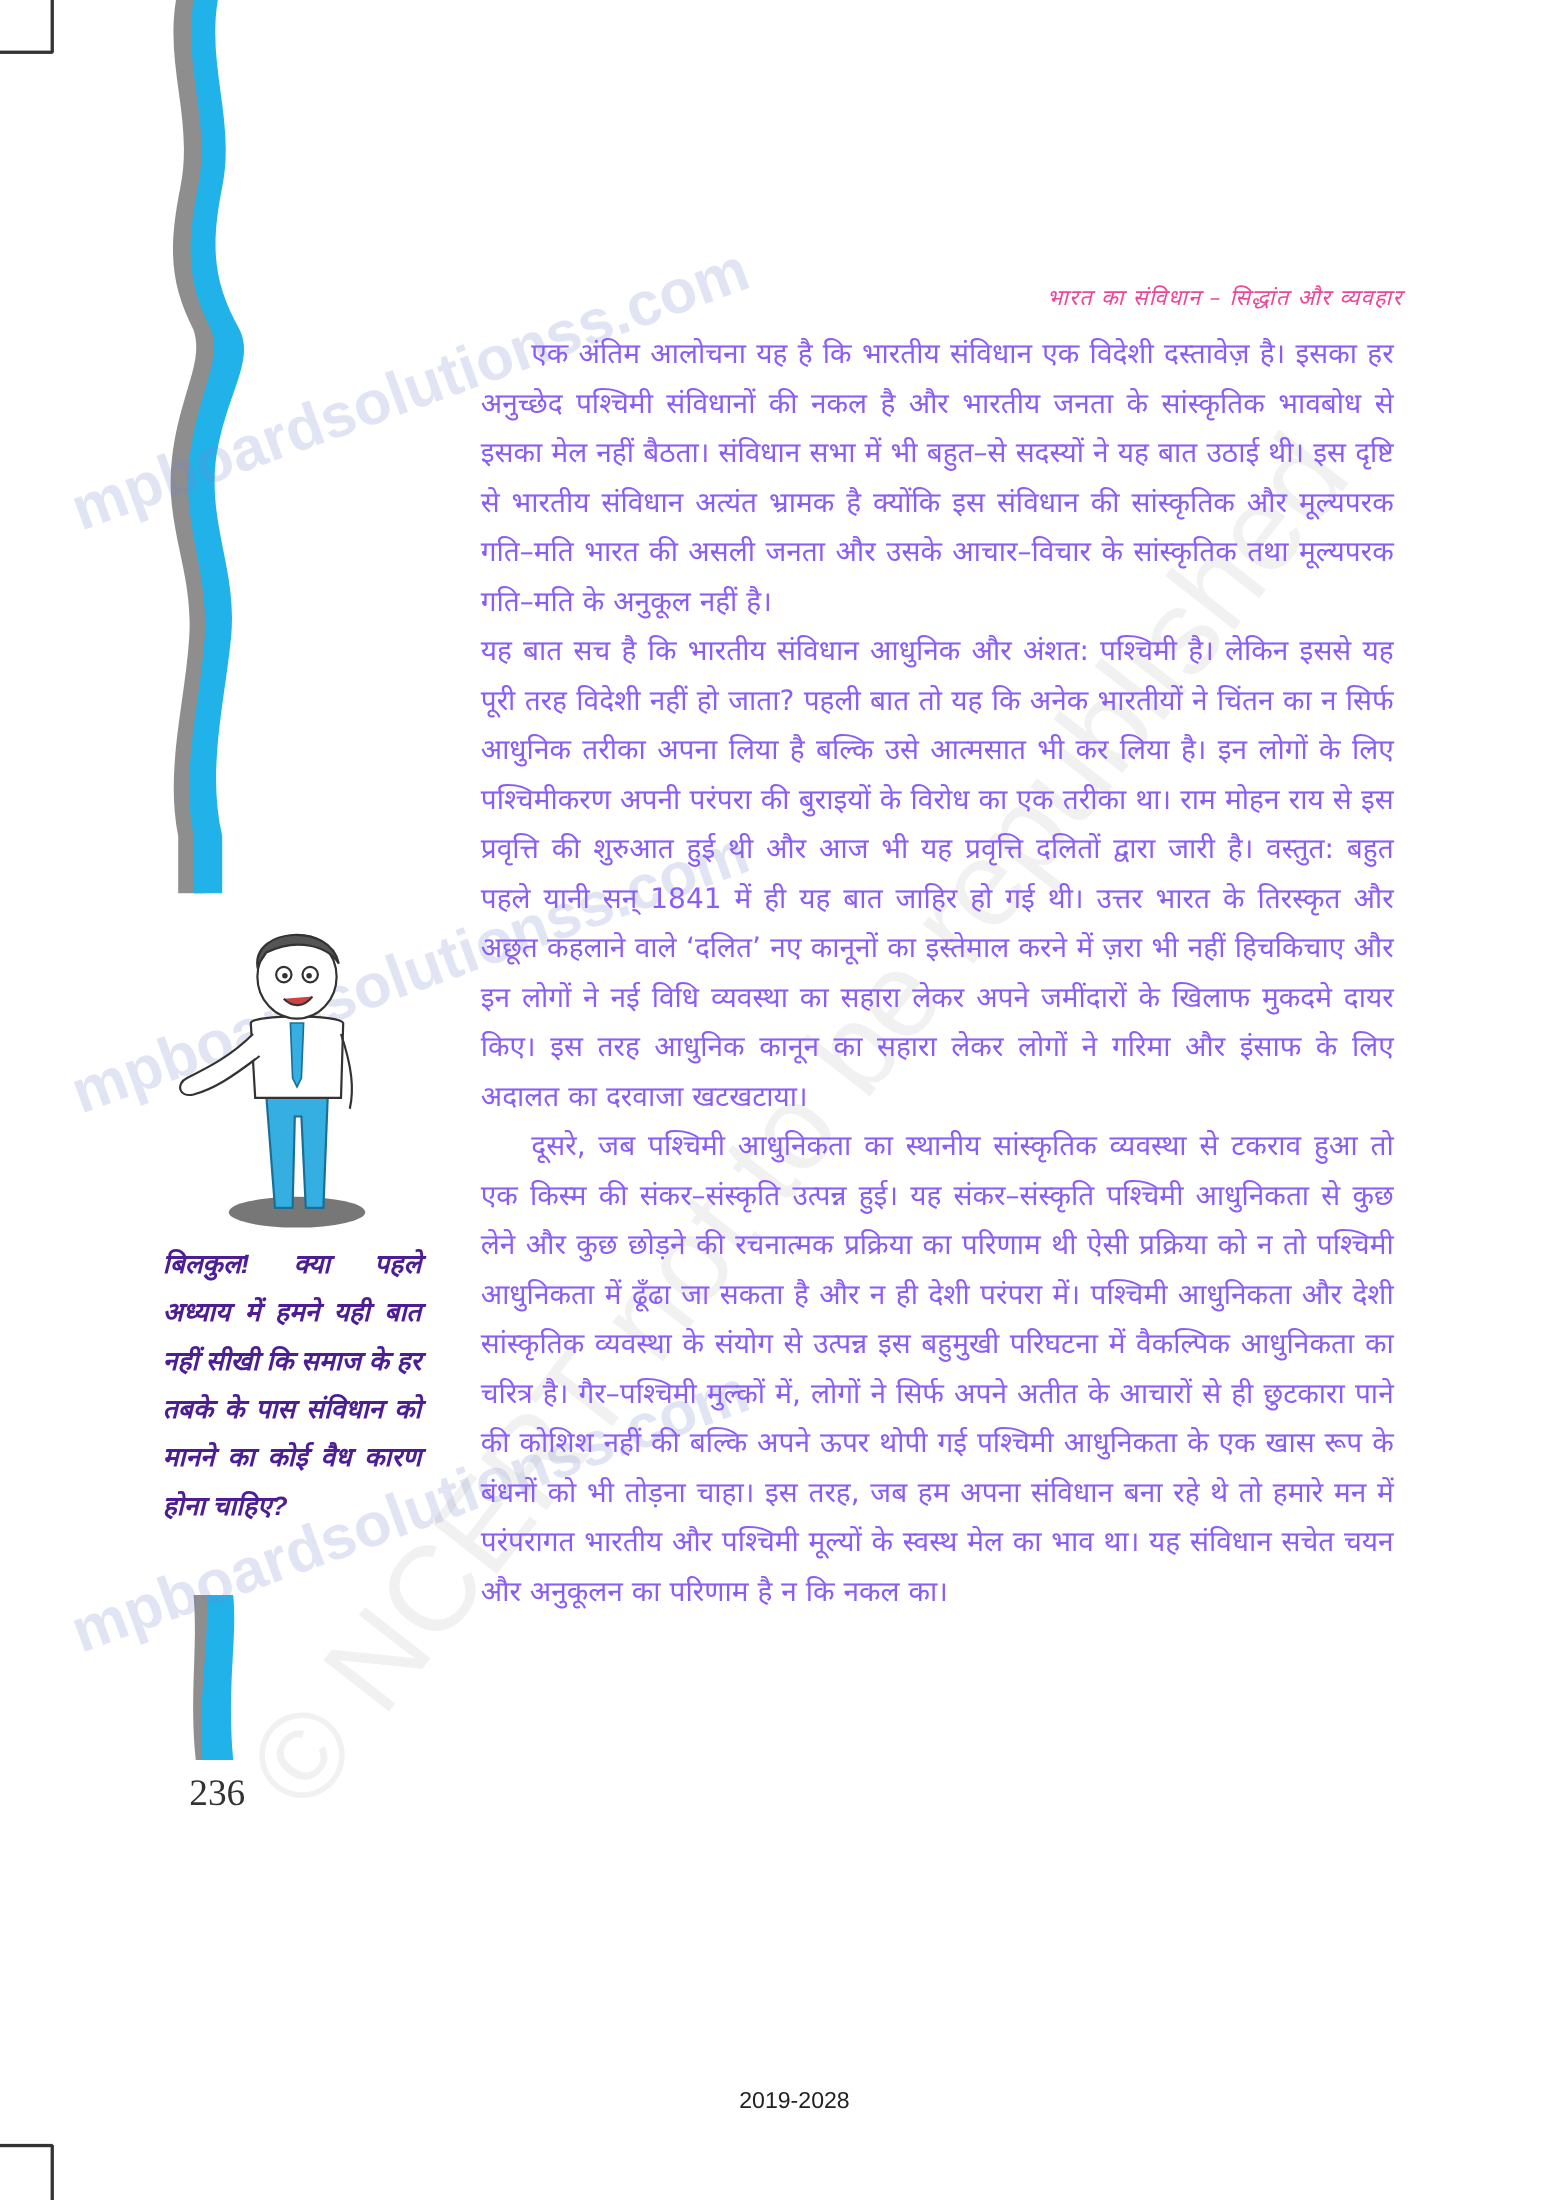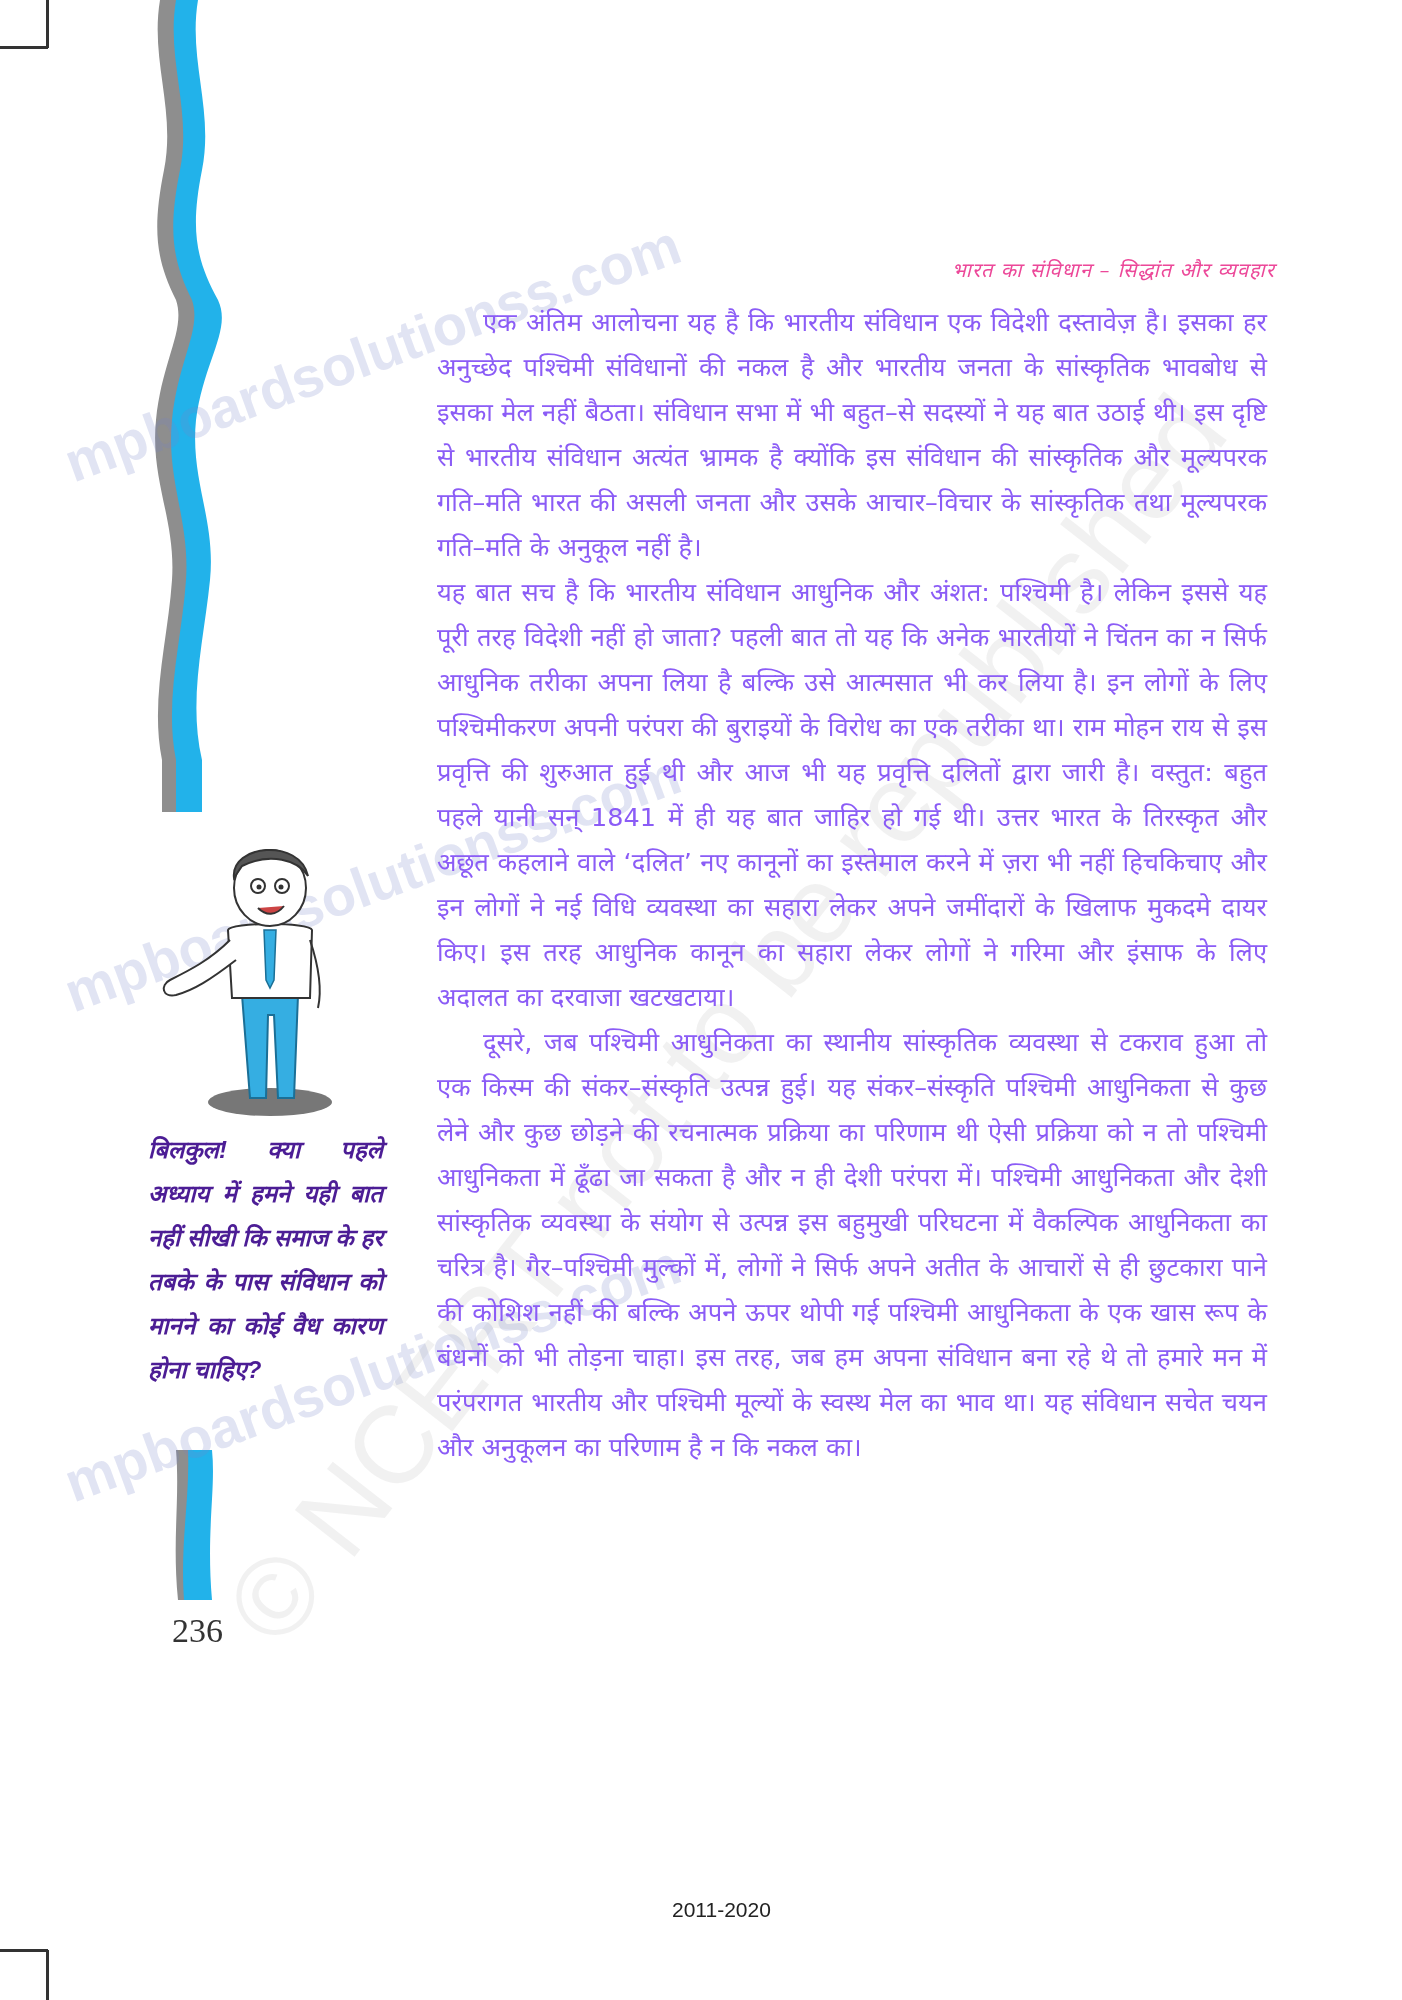--- a/index.html
+++ b/index.html
@@ -64,13 +64,13 @@
 <div class="body-col">
   <p class="para indent">एक अंतिम आलोचना यह है कि भारतीय संविधान एक विदेशी दस्तावेज़ है। इसका हर अनुच्छेद पश्चिमी संविधानों की नकल है और भारतीय जनता के सांस्कृतिक भावबोध से इसका मेल नहीं बैठता। संविधान सभा में भी बहुत–से सदस्यों ने यह बात उठाई थी। इस दृष्टि से भारतीय संविधान अत्यंत भ्रामक है क्योंकि इस संविधान की सांस्कृतिक और मूल्यपरक गति–मति भारत की असली जनता और उसके आचार–विचार के सांस्कृतिक तथा मूल्यपरक गति–मति के अनुकूल नहीं है।</p>
   <p class="para">यह बात सच है कि भारतीय संविधान आधुनिक और अंशत: पश्चिमी है। लेकिन इससे यह पूरी तरह विदेशी नहीं हो जाता? पहली बात तो यह कि अनेक भारतीयों ने चिंतन का न सिर्फ आधुनिक तरीका अपना लिया है बल्कि उसे आत्मसात भी कर लिया है। इन लोगों के लिए पश्चिमीकरण अपनी परंपरा की बुराइयों के विरोध का एक तरीका था। राम मोहन राय से इस प्रवृत्ति की शुरुआत हुई थी और आज भी यह प्रवृत्ति दलितों द्वारा जारी है। वस्तुत: बहुत पहले यानी सन् 1841 में ही यह बात जाहिर हो गई थी। उत्तर भारत के तिरस्कृत और अछूत कहलाने वाले ‘दलित’ नए कानूनों का इस्तेमाल करने में ज़रा भी नहीं हिचकिचाए और इन लोगों ने नई विधि व्यवस्था का सहारा लेकर अपने जमींदारों के खिलाफ मुकदमे दायर किए। इस तरह आधुनिक कानून का सहारा लेकर लोगों ने गरिमा और इंसाफ के लिए अदालत का दरवाजा खटखटाया।</p>
   <p class="para indent">दूसरे, जब पश्चिमी आधुनिकता का स्थानीय सांस्कृतिक व्यवस्था से टकराव हुआ तो एक किस्म की संकर–संस्कृति उत्पन्न हुई। यह संकर–संस्कृति पश्चिमी आधुनिकता से कुछ लेने और कुछ छोड़ने की रचनात्मक प्रक्रिया का परिणाम थी ऐसी प्रक्रिया को न तो पश्चिमी आधुनिकता में ढूँढा जा सकता है और न ही देशी परंपरा में। पश्चिमी आधुनिकता और देशी सांस्कृतिक व्यवस्था के संयोग से उत्पन्न इस बहुमुखी परिघटना में वैकल्पिक आधुनिकता का चरित्र है। गैर–पश्चिमी मुल्कों में, लोगों ने सिर्फ अपने अतीत के आचारों से ही छुटकारा पाने की कोशिश नहीं की बल्कि अपने ऊपर थोपी गई पश्चिमी आधुनिकता के एक खास रूप के बंधनों को भी तोड़ना चाहा। इस तरह, जब हम अपना संविधान बना रहे थे तो हमारे मन में परंपरागत भारतीय और पश्चिमी मूल्यों के स्वस्थ मेल का भाव था। यह संविधान सचेत चयन और अनुकूलन का परिणाम है न कि नकल का।</p>
 </div>
 
 <div class="caption">बिलकुल! क्या पहले अध्याय में हमने यही बात नहीं सीखी कि समाज के हर तबके के पास संविधान को मानने का कोई वैध कारण होना चाहिए?</div>
 
 <div class="page-num">236</div>
 
-<div class="footer-year">2011-2020</div>
+<div class="footer-year">2019-2028</div>
 
 </body></html>

